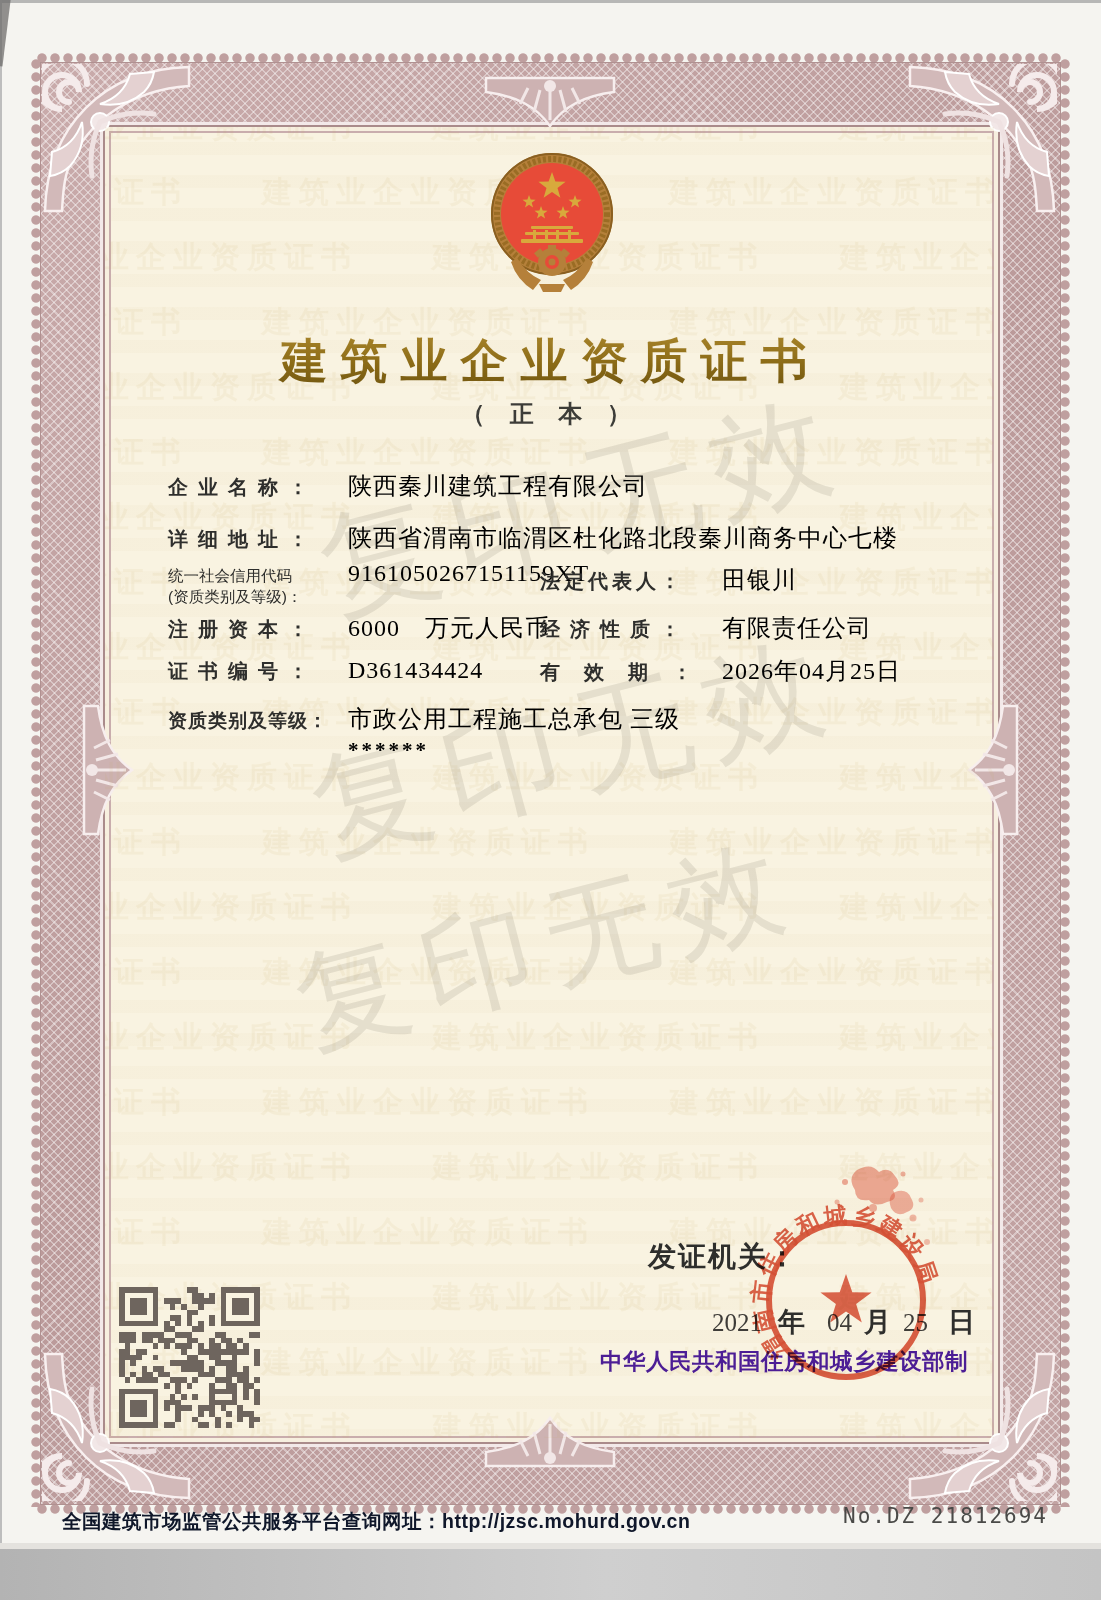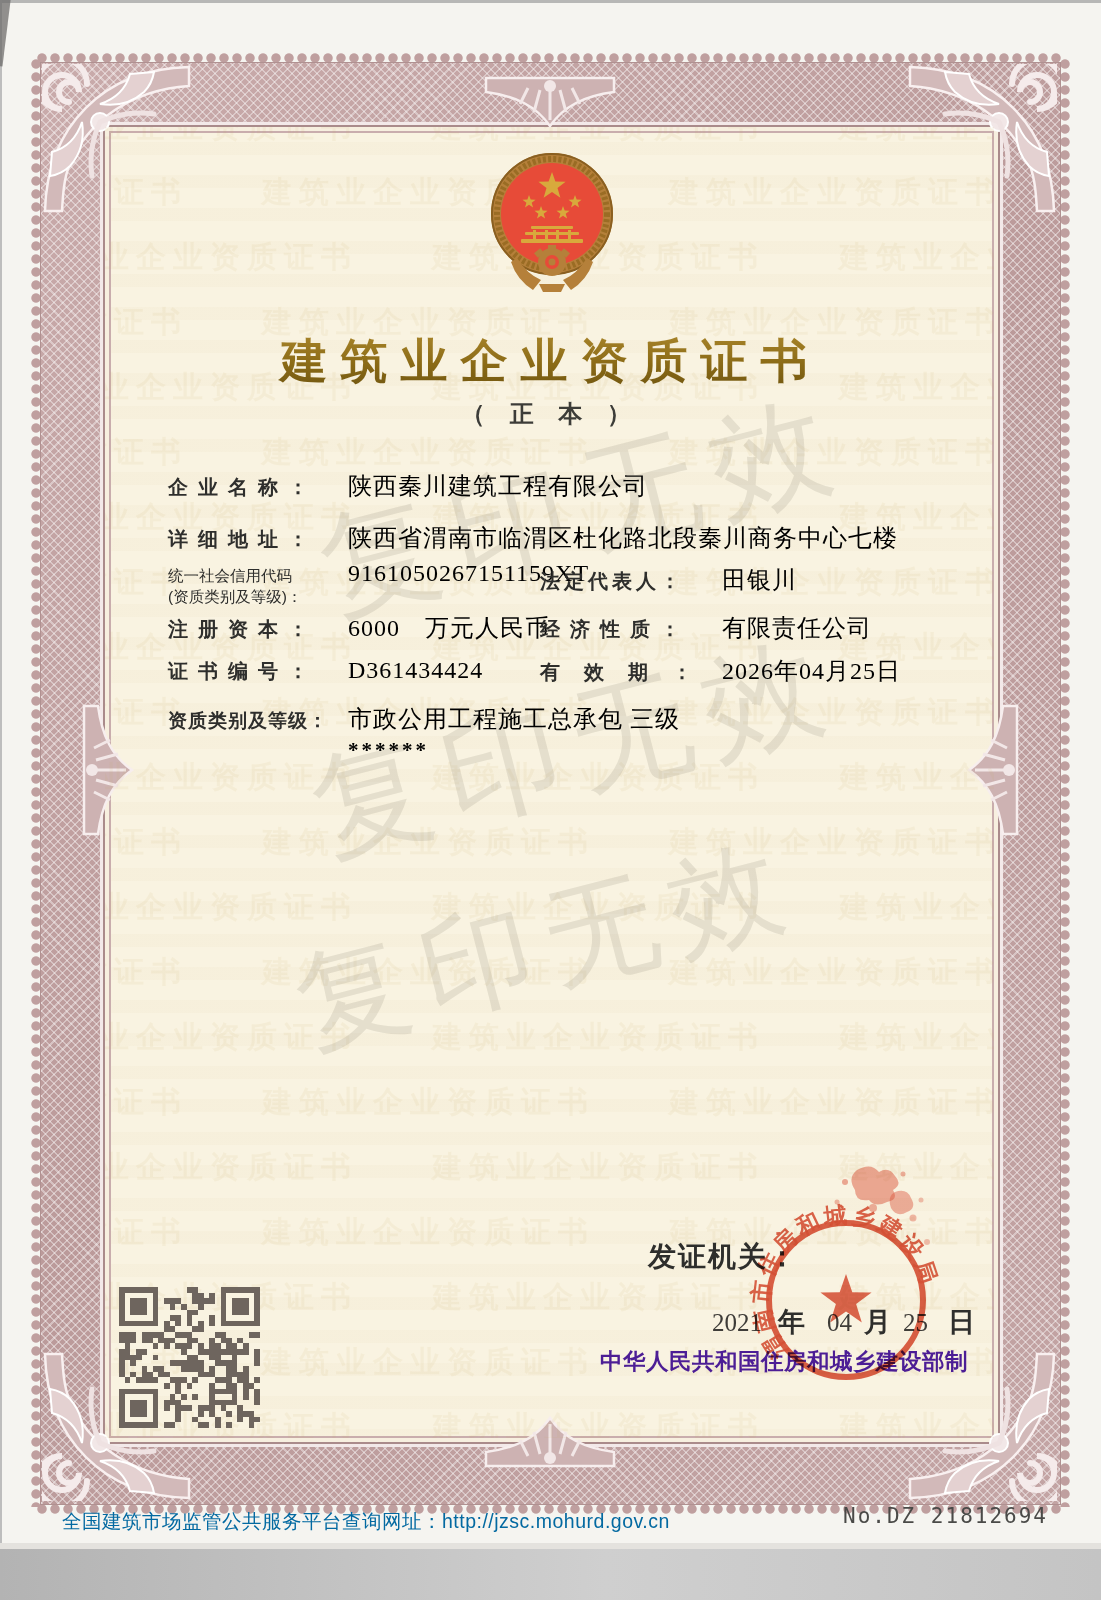--- a/index.html
+++ b/index.html
@@ -81,21 +81,21 @@
   .date-row{position:absolute;left:712px;top:1304px;display:flex;align-items:baseline;color:#2e2e2c;}
   .date-num{font-family:"Liberation Serif","DejaVu Serif",serif;font-size:25px;color:#3e3c38;}
   .date-unit{font-size:27px;font-weight:700;}
   .mr16{margin-right:16px;}.mr22{margin-right:22px;}.mr12{margin-right:12px;}.mr20{margin-right:20px;}
   .made-by{position:absolute;left:600px;top:1346px;font-size:22.5px;font-weight:700;letter-spacing:.5px;color:#4c1d95;}
 
   .seal{position:absolute;left:745px;top:1152px;mix-blend-mode:multiply;opacity:.93;}
   .qr{position:absolute;left:119px;top:1287px;}
 
   
-  .footer-url{position:absolute;left:62px;top:1508px;font-size:19.5px;font-weight:400;color:#0369a1;letter-spacing:.5px;}
+  .footer-url{position:absolute;left:62px;top:1508px;font-size:19.5px;font-weight:700;color:#0f172a;letter-spacing:.5px;}
   .footer-serial{position:absolute;left:843px;top:1504px;font-family:"DejaVu Sans Mono","Liberation Mono",monospace;
     font-size:21px;color:#4a4a48;letter-spacing:2px;}
 </style>
 </head>
 <body>
 
 <div class="page">
 
   <svg width="0" height="0" style="position:absolute">
     <defs>

